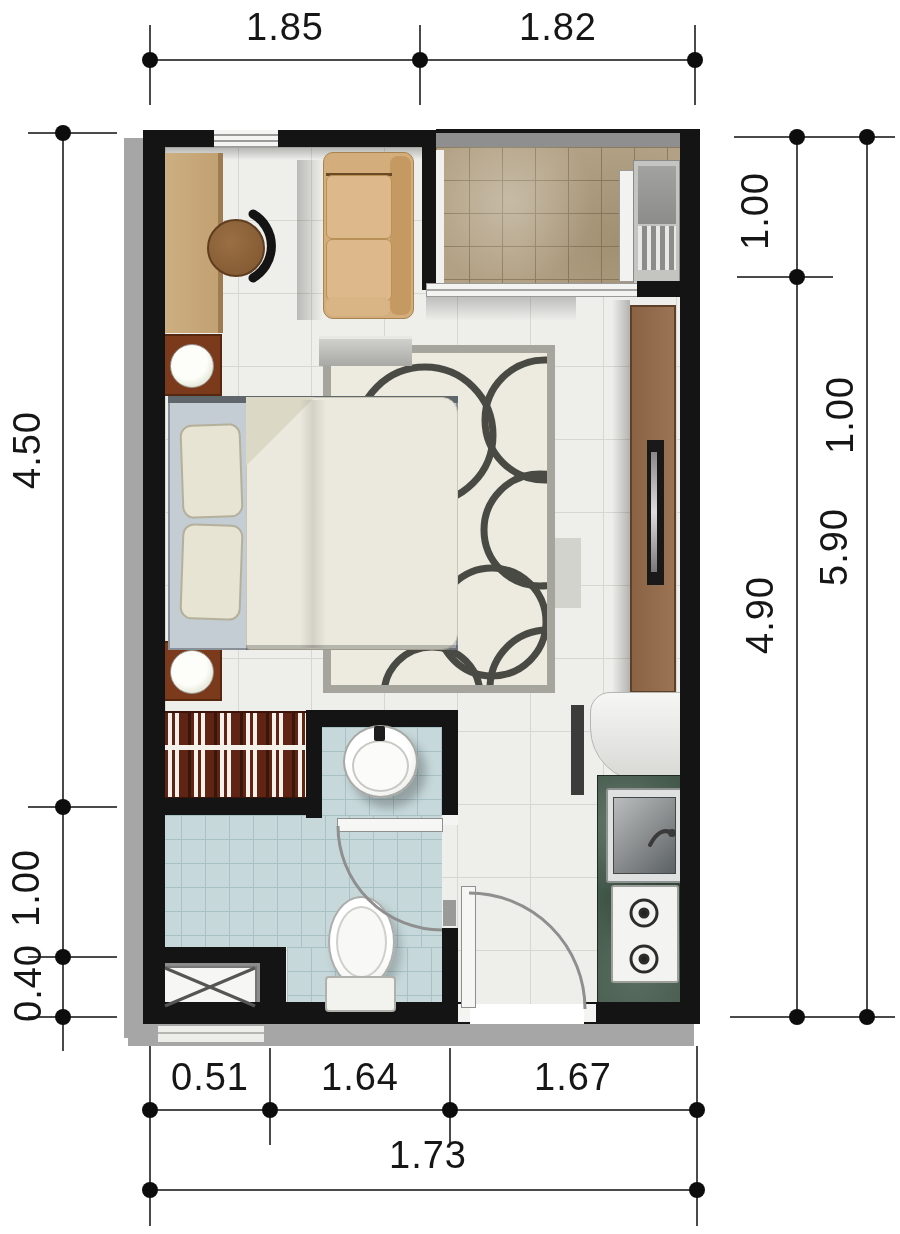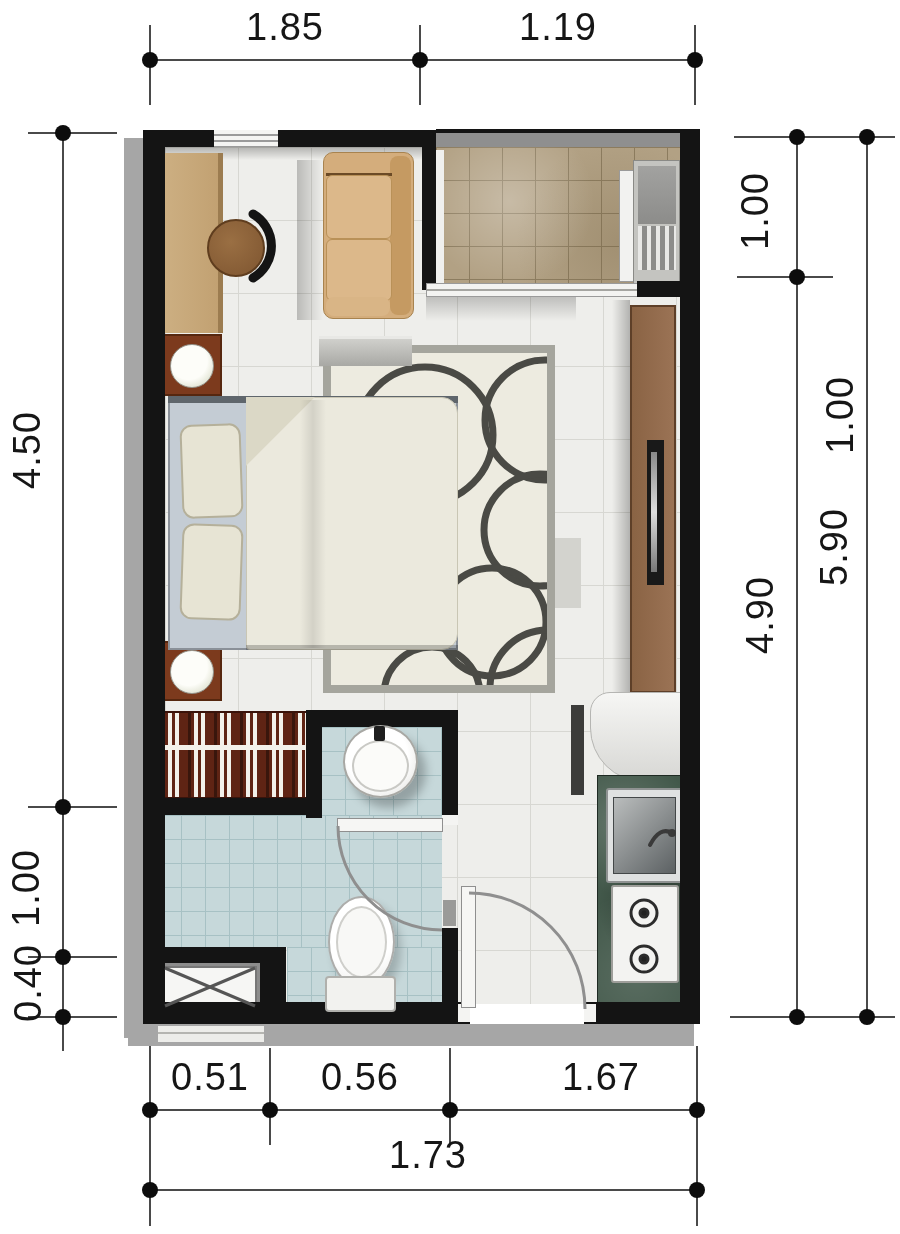--- a/index.html
+++ b/index.html
@@ -164,21 +164,21 @@
   </svg>
 
   <div class="ln" style="left:150px;top:59px;width:546px;height:2px;"></div>
   <div class="ln" style="left:149px;top:25px;width:2px;height:80px;"></div>
   <div class="ln" style="left:419px;top:25px;width:2px;height:80px;"></div>
   <div class="ln" style="left:694px;top:25px;width:2px;height:80px;"></div>
   <i class="dot" style="left:150px;top:60px;"></i>
   <i class="dot" style="left:420px;top:60px;"></i>
   <i class="dot" style="left:695px;top:60px;"></i>
   <div class="lab" style="left:285px;top:27px;">1.85</div>
-  <div class="lab" style="left:558px;top:27px;">1.19</div>
+  <div class="lab" style="left:558px;top:27px;">1.82</div>
 
   <div class="ln" style="left:62px;top:133px;width:2px;height:918px;"></div>
   <div class="ln" style="left:28px;top:132px;width:89px;height:2px;"></div>
   <div class="ln" style="left:28px;top:806px;width:89px;height:2px;"></div>
   <div class="ln" style="left:28px;top:956px;width:89px;height:2px;"></div>
   <div class="ln" style="left:28px;top:1016px;width:89px;height:2px;"></div>
   <i class="dot" style="left:63px;top:133px;"></i>
   <i class="dot" style="left:63px;top:807px;"></i>
   <i class="dot" style="left:63px;top:957px;"></i>
   <i class="dot" style="left:63px;top:1017px;"></i>
@@ -207,17 +207,17 @@
   <div class="ln" style="left:269px;top:1048px;width:2px;height:97px;"></div>
   <div class="ln" style="left:449px;top:1048px;width:2px;height:97px;"></div>
   <div class="ln" style="left:696px;top:1046px;width:2px;height:180px;"></div>
   <i class="dot" style="left:150px;top:1110px;"></i>
   <i class="dot" style="left:270px;top:1110px;"></i>
   <i class="dot" style="left:450px;top:1110px;"></i>
   <i class="dot" style="left:697px;top:1110px;"></i>
   <i class="dot" style="left:150px;top:1190px;"></i>
   <i class="dot" style="left:697px;top:1190px;"></i>
   <div class="lab" style="left:210px;top:1077px;">0.51</div>
-  <div class="lab" style="left:360px;top:1077px;">0.56</div>
-  <div class="lab" style="left:573px;top:1077px;margin-left:28px;">1.67</div>
+  <div class="lab" style="left:360px;top:1077px;">1.64</div>
+  <div class="lab" style="left:573px;top:1077px;">1.67</div>
   <div class="lab" style="left:428px;top:1155px;">1.73</div>
 
 </div>
 
 </body></html>

